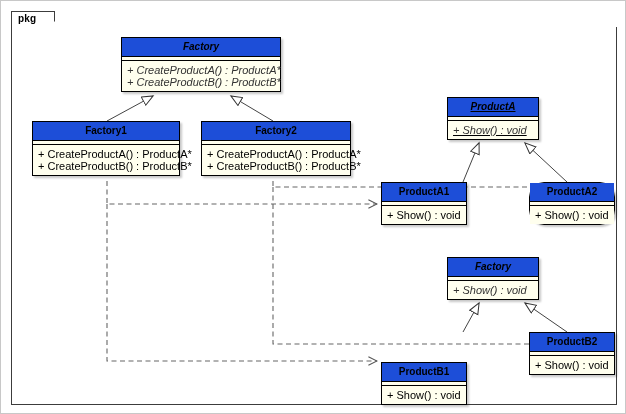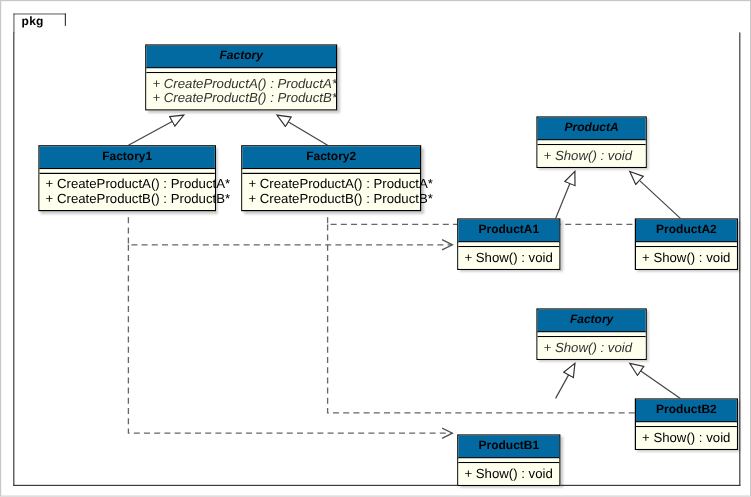--- a/index.html
+++ b/index.html
@@ -32,21 +32,21 @@
   
   .uml{
     position:absolute;box-sizing:border-box;
     background:#ffffee;border:1px solid #000000;
     box-shadow:2px 2px 2px rgba(0,0,0,.22);
   }
   .uml .name{
     box-sizing:border-box;width:100%;
     text-align:center;font-size:10px;color:#000;font-weight:bold;
     padding:3px 2px 3px 2px;line-height:12px;white-space:nowrap;
-    background:#0369a1;
+    background:#1d4ed8;
     border-bottom:1px solid #000;
   }
   .uml .gap{
     height:4px;width:100%;background:#ffffee;border-bottom:1px solid #000;
     box-sizing:border-box;
   }
   .uml .ops{
     box-sizing:border-box;width:100%;padding:3px 5px 3px 5px;background:#ffffee;
   }
   .uml .op{
@@ -122,37 +122,37 @@
 
   <div class="uml" style="left:200px;top:120px;width:150px;">
     <div class="name">Factory2</div>
     <div class="gap"></div>
     <div class="ops">
       <div class="op">+ CreateProductA() : ProductA*</div>
       <div class="op">+ CreateProductB() : ProductB*</div>
     </div>
   </div>
 
-  <div class="uml abstract" style="left:446px;top:96px;width:92px;">
+  <div class="uml abstract" style="left:446px;top:96px;width:92px;text-decoration:underline;">
     <div class="name">ProductA</div>
     <div class="gap"></div>
     <div class="ops">
       <div class="op">+ Show() : void</div>
     </div>
   </div>
 
   <div class="uml" style="left:380px;top:181px;width:86px;">
     <div class="name">ProductA1</div>
     <div class="gap"></div>
     <div class="ops">
       <div class="op">+ Show() : void</div>
     </div>
   </div>
 
-  <div class="uml" style="left:528px;top:181px;width:86px;">
+  <div class="uml" style="left:528px;top:181px;width:86px;border-radius:15px;">
     <div class="name">ProductA2</div>
     <div class="gap"></div>
     <div class="ops">
       <div class="op">+ Show() : void</div>
     </div>
   </div>
 
   <div class="uml abstract" style="left:446px;top:256px;width:92px;">
     <div class="name">Factory</div>
     <div class="gap"></div>

